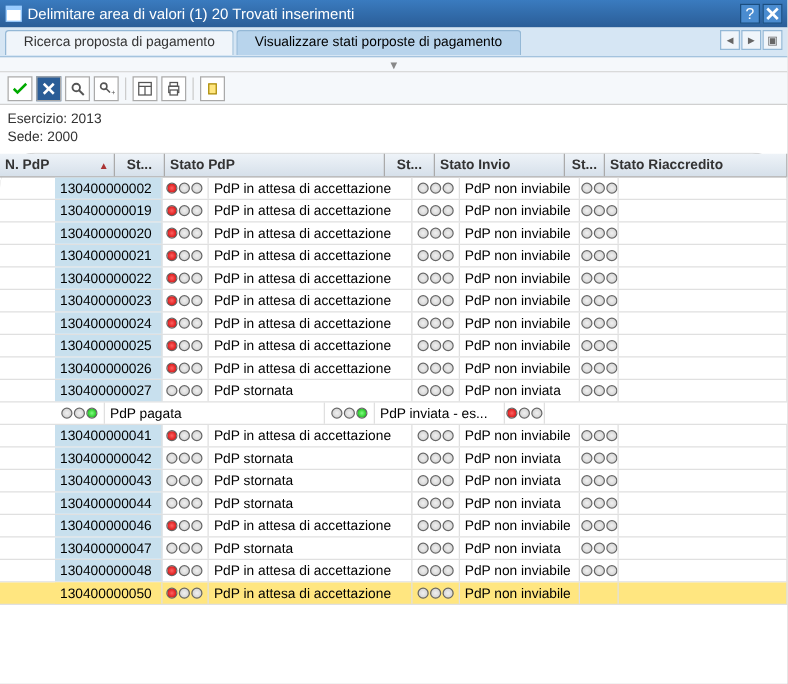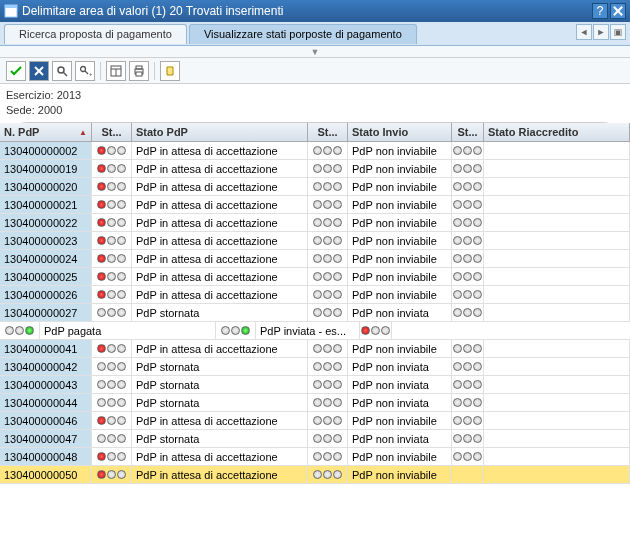--- a/index.html
+++ b/index.html
@@ -27,21 +27,21 @@
 .tsep { width: 1px; height: 18px; background: #ccc; margin: 0 2px; }
 
 .info { padding: 4px 6px; font-size: 11px; color: #333; line-height: 15px; }
 
 .grid { border-top: 1px solid #ccc; border-radius: 28px; }
 .ghead { display: flex; background: linear-gradient(#eef3f8, #d6e0ea); border-bottom: 1px solid #aaa; }
 .ghead .gcell { border-right: 1px solid #aaa; padding: 3px 4px; font-size: 11px; font-weight: bold; color: #333; display: flex; align-items: center; }
 .ghead .gcell .sort { margin-left: auto; font-size: 8px; color: #a33; }
 
 .grows { }
-.grow { display: flex; border-bottom: 1px solid #e0e0e0; height: 18px; }
+.grow { display: flex; border-bottom: 1px solid #e0e0e0; height: 18px; padding-left: 44px; }
 .grow .gcell { border-right: 1px solid #e0e0e0; padding: 1px 4px; font-size: 11px; display: flex; align-items: center; overflow: hidden; white-space: nowrap; }
 .grow.sel { background: #ffe680 !important; }
 .grow .c0 { background: #c8e0ee; }
 .grow.sel .c0 { background: #ffe680; }
 
 .c0 { width: 92px; }
 .c1 { width: 40px; justify-content: center; }
 .c2 { width: 176px; }
 .c3 { width: 40px; justify-content: center; }
 .c4 { width: 104px; }

